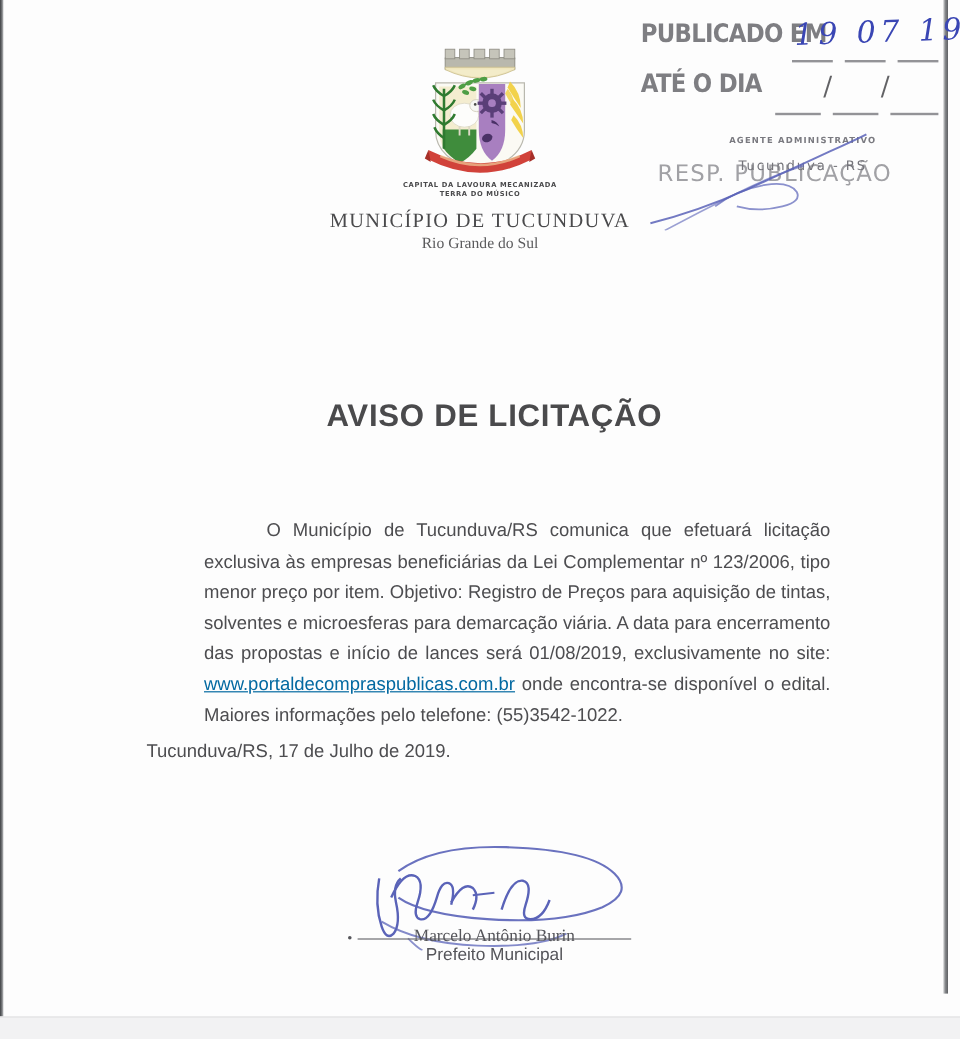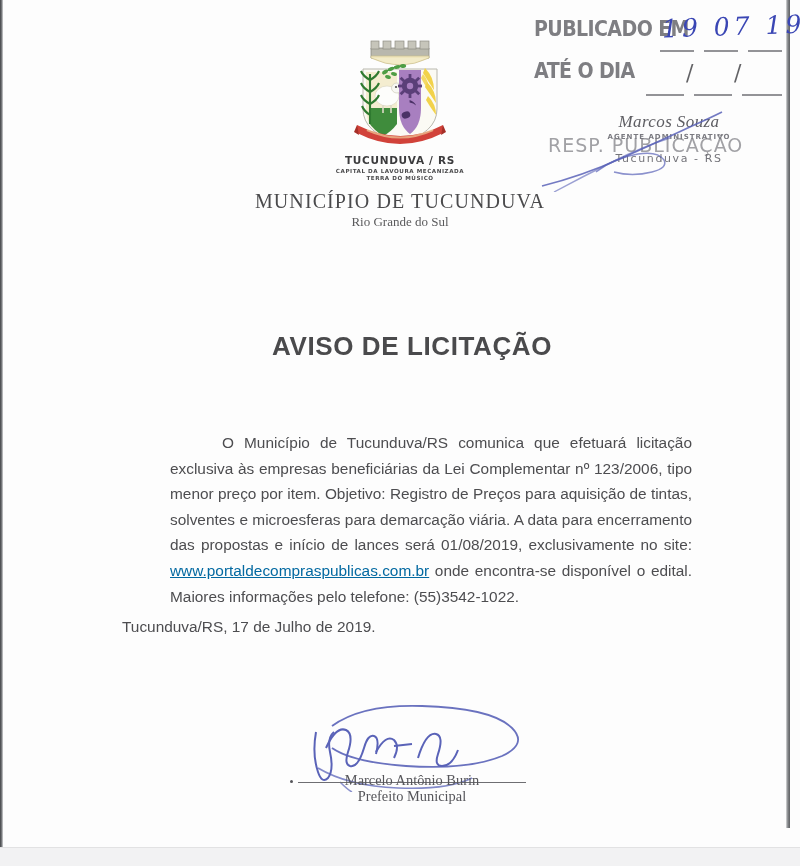--- a/index.html
+++ b/index.html
@@ -80,21 +80,21 @@
   .crest-sub2 {
     font-family: "DejaVu Sans", sans-serif;
     font-size: 5.6px;
     font-weight: bold;
     letter-spacing: 0.55px;
     color: #4a4a4c;
     margin-top: 1px;
   }
   .muni-name {
     font-family: "Liberation Serif", serif;
-    font-size: 20px;
+    font-size: 17px;
     letter-spacing: 1.1px;
     color: #4a4a4c;
     margin-top: 9px;
   }
   .muni-state {
     font-family: "Liberation Serif", serif;
     font-size: 13px;
     color: #5a5a5c;
     margin-top: 1px;
   }
@@ -275,21 +275,21 @@
     left: 0; top: 72px;
     width: 300px;
     font-family: Liberation Serif, serif;
     font-size: 14.4px;
     color: #55555a;
   }
   .sig-role {
     position: absolute;
     left: 0; top: 88px;
     width: 300px;
-    font-family: Liberation Serif, serif;
+    font-family: Liberation Sans, sans-serif;
     font-size: 14.4px;
     color: #55555a;
   }
   .sig-dot {
     position: absolute;
     left: 28px; top: 80px;
     width: 3px; height: 3px;
     background: #55555a;
     border-radius: 50%;
   }
@@ -384,21 +384,20 @@
           </g>
 
           <g>
             <path d="M10 103 q44 22 86 0 l0 8 q-43 22 -86 0 z" fill="#d1423a"></path>
             <path d="M10 103 l-3 7 l5 3 z" fill="#a62f28"></path>
             <path d="M96 103 l3 7 l-5 3 z" fill="#a62f28"></path>
             <path d="M20 108 q33 15 66 0" stroke="#f2d5a0" stroke-width="2.2" fill="none" opacity="0.65"></path>
           </g>
         </svg>
       </div>
-      <div class="crest-name">TUCUNDUVA / RS</div>
       <div class="crest-sub1">CAPITAL DA LAVOURA MECANIZADA</div>
       <div class="crest-sub2">TERRA DO MÚSICO</div>
       <div class="muni-name">MUNICÍPIO DE TUCUNDUVA</div>
       <div class="muni-state">Rio Grande do Sul</div>
     </div>
 
     <div class="stamp">
       <div class="stamp-label r1">PUBLICADO EM</div>
       <div class="hand-date">19 07 19</div>
       <div class="stamp-underline u1"></div>
@@ -408,21 +407,20 @@
       <div class="stamp-label r2">ATÉ O DIA</div>
       <div class="slash s1">/</div>
       <div class="slash s2">/</div>
       <div class="stamp-underline u4"></div>
       <div class="stamp-underline u5"></div>
       <div class="stamp-underline u6"></div>
 
       <div class="resp-pub">RESP. PUBLICAÇÃO</div>
 
       <div class="agent-stamp">
-        <div class="agent-name">Marcos Souza</div>
         <div class="agent-role">AGENTE ADMINISTRATIVO</div>
         <div class="agent-city">Tucunduva - RS</div>
       </div>
 
       <svg class="agent-scribble" viewBox="0 0 250 84" xmlns="http://www.w3.org/2000/svg">
         <path d="M8 78 q40 -10 80 -28 q40 -18 70 -32 q18 -8 30 -14" stroke="#5a63b8" stroke-width="1.7" fill="none" opacity="0.85"></path>
         <path d="M20 84 q30 -16 58 -30 q32 -16 58 -24" stroke="#5a63b8" stroke-width="1.4" fill="none" opacity="0.6"></path>
         <path d="M62 64 q18 -14 42 -18 q20 -3 26 6 q4 8 -12 12 q-20 5 -38 0" stroke="#5a63b8" stroke-width="1.5" fill="none" opacity="0.7"></path>
       </svg>
     </div>

